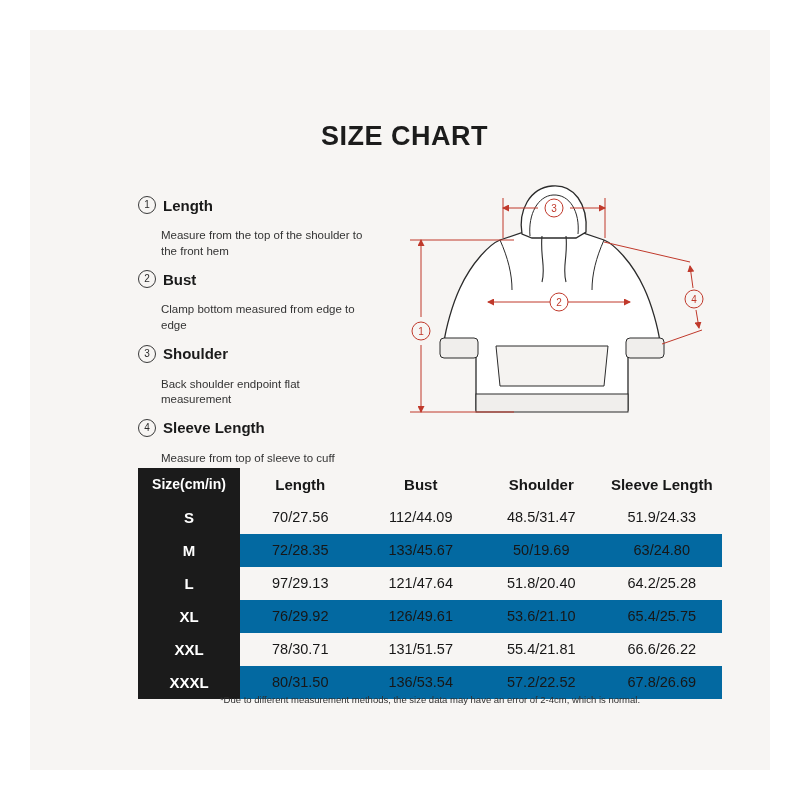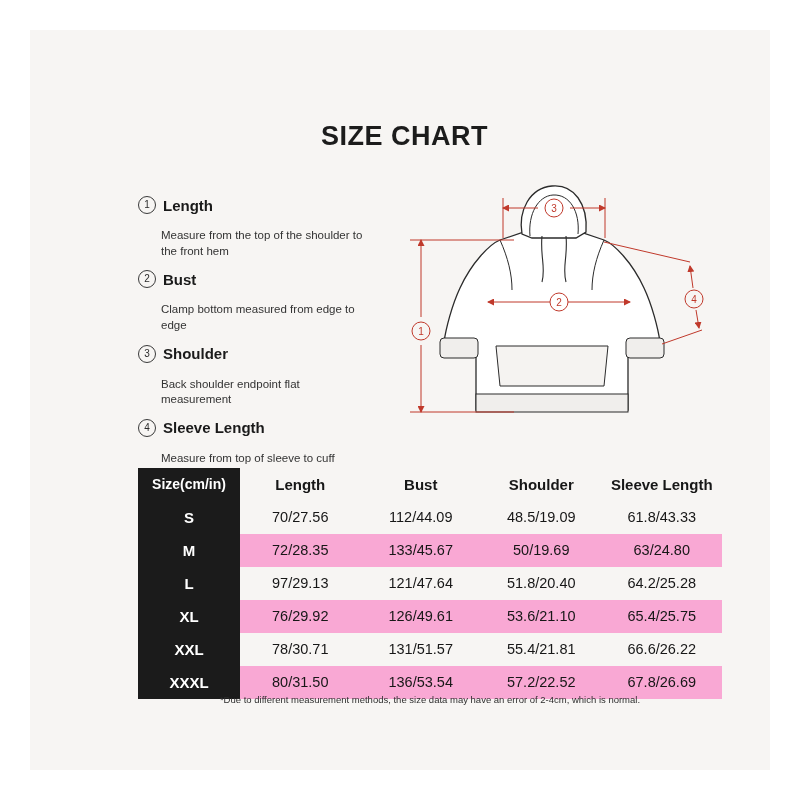--- a/index.html
+++ b/index.html
@@ -118,21 +118,21 @@
     line-height: 33px;
     height: 33px;
     font-size: 14.5px;
     color: #171717;
     background: #f7f5f3;
   }
   .cell-val.header {
     font-weight: bold;
     font-size: 15px;
   }
-  .tbl-row.alt .cell-val { background: #f9a8d4; }
+  .tbl-row.alt .cell-val { background: #0369a1; }
 
   .footnote {
     position: absolute;
     left: 108px;
     top: 664px;
     width: 584px;
     font-size: 9.5px;
     color: #2f2f2f;
     text-align: center;
   }
@@ -262,22 +262,22 @@
         <div class="cell-val header">Length</div>
         <div class="cell-val header">Bust</div>
         <div class="cell-val header">Shoulder</div>
         <div class="cell-val header">Sleeve Length</div>
       </div>
 
       <div class="tbl-row">
         <div class="cell-size">S</div>
         <div class="cell-val">70/27.56</div>
         <div class="cell-val">112/44.09</div>
-        <div class="cell-val">48.5/19.09</div>
-        <div class="cell-val">61.8/43.33</div>
+        <div class="cell-val">48.5/31.47</div>
+        <div class="cell-val">51.9/24.33</div>
       </div>
 
       <div class="tbl-row alt">
         <div class="cell-size">M</div>
         <div class="cell-val">72/28.35</div>
         <div class="cell-val">133/45.67</div>
         <div class="cell-val">50/19.69</div>
         <div class="cell-val">63/24.80</div>
       </div>
 

